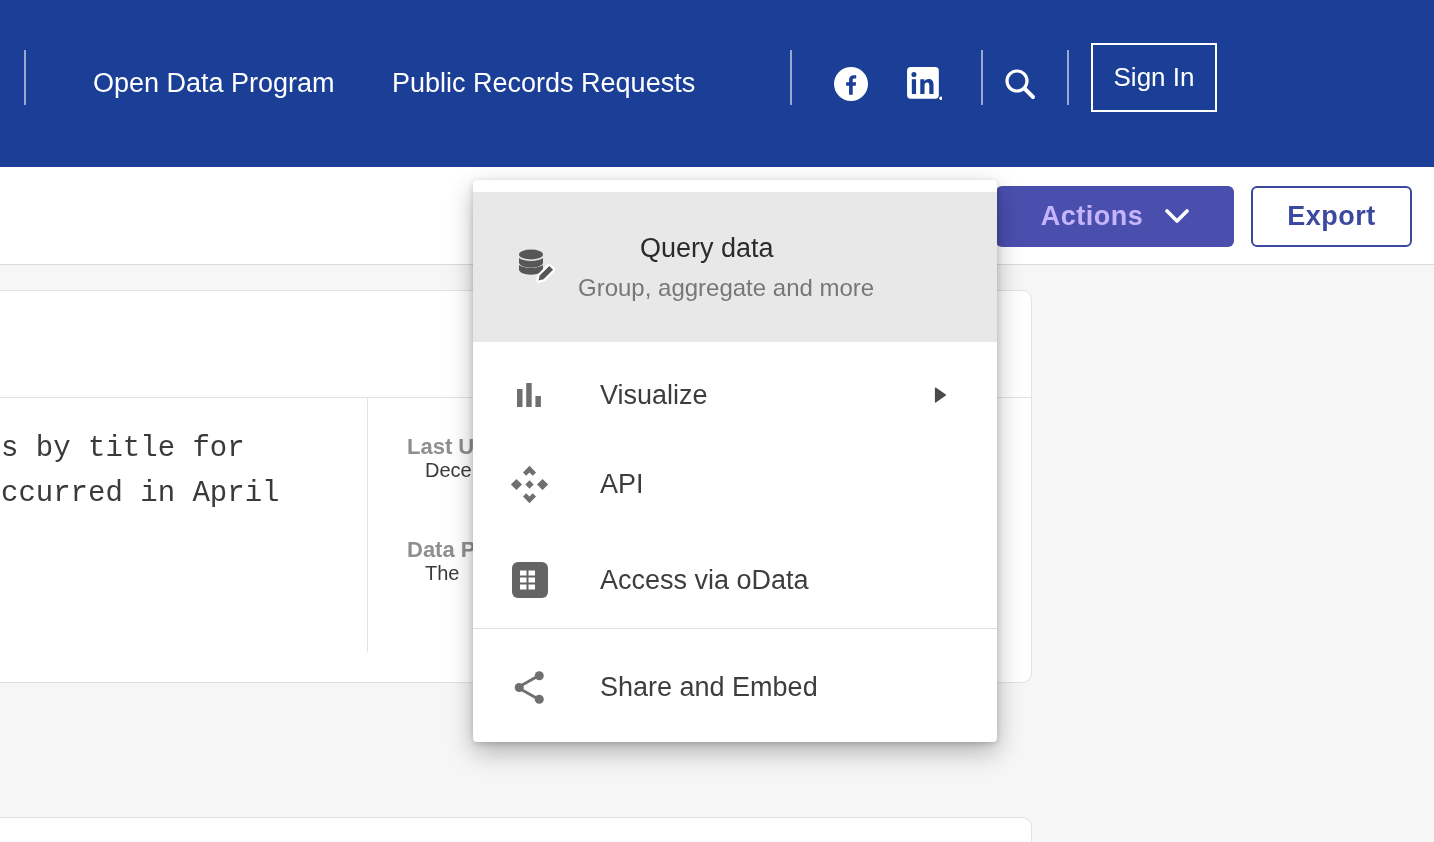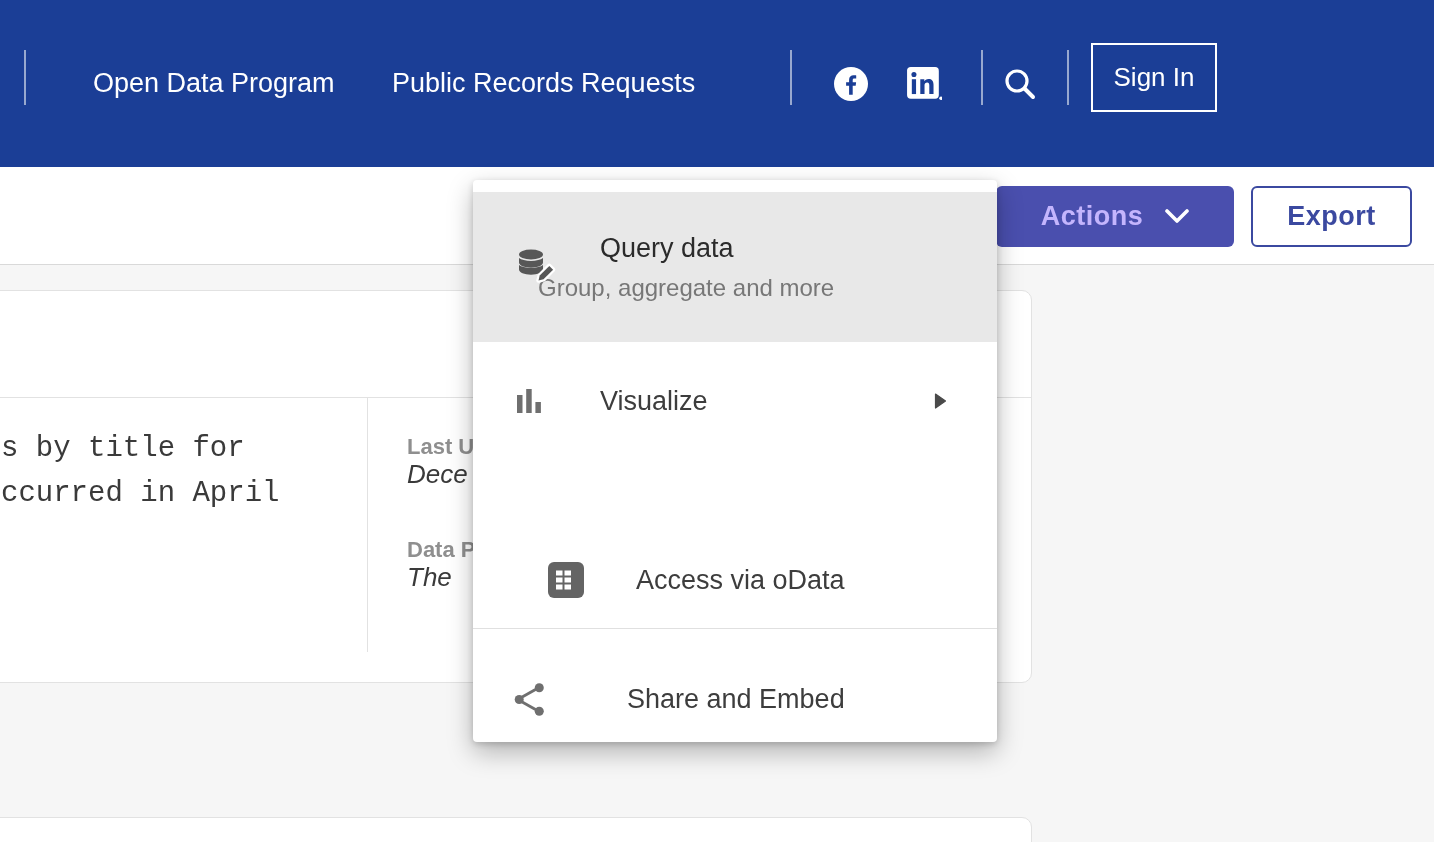--- a/index.html
+++ b/index.html
@@ -36,36 +36,36 @@
   }
   
   .dataset-card{
     position:absolute;left:-16px;top:290px;width:1048px;height:393px;
     background:#fff;border:1px solid var(--card_border,#e2e2e2);border-radius:10px;z-index:1;
   }
   .card-top-section{position:absolute;left:0;top:0;width:100%;height:107px;border-bottom:1px solid var(--card_border,#e2e2e2);}
   .card-col-divider{position:absolute;left:382px;top:107px;width:1px;height:254px;background:var(--card_border,#e2e2e2);}
   .dataset-description{position:absolute;left:16px;top:135px;font-size:29px;line-height:45px;color:var(--text_dark,#3a3a3a);white-space:nowrap;font-family:Liberation Mono, monospace;}
   .meta-label{position:absolute;left:422px;font-size:22px;font-weight:bold;color:var(--label_grey,#8f8f8f);white-space:nowrap;}
-  .meta-value{position:absolute;left:422px;font-size:26px;color:var(--text_dark,#3a3a3a);white-space:nowrap;font-style:italic;}
+  .meta-value{position:absolute;left:440px;font-size:20px;color:var(--text_dark,#3a3a3a);white-space:nowrap;}
   
   .bottom-card{
     position:absolute;left:-16px;top:817px;width:1048px;height:60px;
     background:#fff;border:1px solid var(--card_border,#e2e2e2);border-radius:10px 10px 0 0;z-index:1;
   }
   
   .actions-menu{
     position:absolute;left:473px;top:180px;width:524px;height:562px;background:#fff;border-radius:4px;
     box-shadow:0 10px 26px rgba(0,0,0,.28),0 2px 6px rgba(0,0,0,.16);z-index:10;
   }
   .menu-item{position:absolute;left:0;width:524px;display:flex;align-items:center;cursor:pointer;}
   .menu-item .mi-icon{position:absolute;left:41px;display:flex;align-items:center;}
   .mi-label{margin-left:127px;font-size:27px;color:var(--menu_text,#3d3d3d);white-space:nowrap;}
   .mi-highlight{background:var(--highlight,#e8e8e8);}
-  .mi-two-line{flex-direction:column;align-items:flex-start;justify-content:center;}
+  .mi-two-line{flex-direction:column;align-items:flex-start;justify-content:center;padding-left:40px;}
   .mi-title{margin-left:127px;font-size:27px;color:#2b2b2b;white-space:nowrap;}
   .mi-sub{margin-left:65px;margin-top:10px;font-size:24px;color:var(--text_grey,#777);white-space:nowrap;}
   .submenu-arrow{position:absolute;right:50px;top:50%;transform:translateY(-50%);display:flex;}
   .menu-divider{position:absolute;left:0;top:448px;width:524px;height:1px;background:var(--menu_divider,#e0e0e0);}
 </style>
 </head>
 <body>
 
 <div class="stage">
 
@@ -150,57 +150,69 @@
             <path d="M5 20v4.5c0 2.9 5.4 5.2 12 5.2s12-2.3 12-5.2V20c-2.2 1.8-6.7 2.9-12 2.9S7.2 21.8 5 20z"></path>
           </g>
           <path d="M24.5 35.5l1.2-5 9.6-9.6 3.8 3.8-9.6 9.6z" fill="#575757" stroke="#ffffff" stroke-width="4.5" stroke-linejoin="round"></path>
           <path d="M24.5 35.5l1.2-5 9.6-9.6 3.8 3.8-9.6 9.6z" fill="#575757"></path>
         </svg>
       </span>
       <div class="mi-title">Query data</div>
       <div class="mi-sub">Group, aggregate and more</div>
     </div>
 
-    <div class="menu-item" style="top:174px;height:94px;align-items:center;">
+    <div class="menu-item" style="top:168px;height:94px;align-items:center;">
       <span class="mi-icon">
         <svg width="30" height="30" viewBox="0 0 30 30" fill="#6f6f6f">
           <rect x="3" y="9" width="5.5" height="18"></rect>
           <rect x="12.2" y="3" width="5.5" height="24"></rect>
           <rect x="21.4" y="16" width="5.5" height="11"></rect>
         </svg>
       </span>
       <div class="mi-label">Visualize</div>
       <span class="submenu-arrow">
         <svg width="13" height="17" viewBox="0 0 13 17">
             <path d="M1.5 1.5l10 7-10 7z" fill="#4a4a4a" stroke="#4a4a4a" stroke-width="1.2" stroke-linejoin="round"></path>
           </svg>
       </span>
     </div>
 
-
-    <div class="menu-item" style="top:352px;height:96px;margin-left:36px;">
+    <div class="menu-item" style="top:256px;height:96px;">
+      <span class="mi-icon" style="left:36px">
+        <svg width="41" height="41" viewBox="0 0 44 44" fill="#6f6f6f">
+          <path d="M22 17.5 L26.5 22 L22 26.5 L17.5 22 Z"></path>
+          <path d="M8 16 L14 22 L8 28 L2 22 Z"></path>
+          <path d="M36 16 L42 22 L36 28 L30 22 Z"></path>
+          <path d="M15 9 L22 2 L29 9 L25.5 12.5 L22 9 L18.5 12.5 Z"></path>
+          <path d="M15 35 L22 42 L29 35 L25.5 31.5 L22 35 L18.5 31.5 Z"></path>
+        </svg>
+      </span>
+      <div class="mi-label">API</div>
+    </div>
+
+    <div class="menu-item" style="top:352px;height:96px;">
       <span class="mi-icon" style="left:39px">
         <svg width="36" height="36" viewBox="0 0 36 36">
           <rect width="36" height="36" rx="6" fill="#646464"></rect>
           <g fill="#ffffff">
             <rect x="8" y="8.5" width="6.5" height="5"></rect>
             <rect x="16.5" y="8.5" width="6.5" height="5"></rect>
             <rect x="8" y="15.5" width="6.5" height="5"></rect>
             <rect x="16.5" y="15.5" width="6.5" height="5"></rect>
             <rect x="8" y="22.5" width="6.5" height="5"></rect>
             <rect x="16.5" y="22.5" width="6.5" height="5"></rect>
           </g>
         </svg>
       </span>
       <div class="mi-label">Access via oData</div>
     </div>
 
     <div class="menu-divider"></div>
 
-    <div class="menu-item" style="top:469px;height:100px;padding-left:27px;">
+    <div class="menu-item" style="top:457px;height:100px;">
       <span class="mi-icon" style="left:39px">
         <svg width="35" height="37" viewBox="0 0 34 36">
           <g stroke="#6f6f6f" stroke-width="2.8">
             <line x1="9" y1="16" x2="25" y2="7"></line>
             <line x1="9" y1="20" x2="25" y2="29"></line>
           </g>
           <g fill="#6f6f6f">
             <circle cx="26.5" cy="6.5" r="4.4"></circle>
             <circle cx="26.5" cy="29.5" r="4.4"></circle>
             <circle cx="7" cy="18" r="4.4"></circle>

